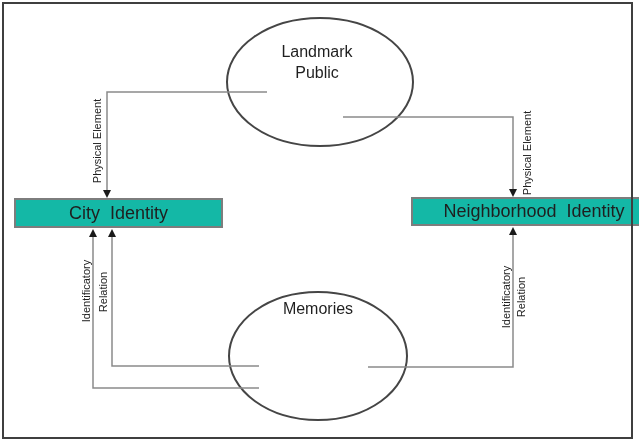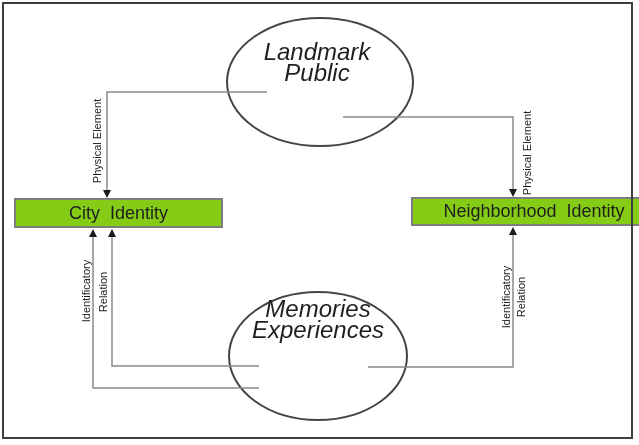--- a/index.html
+++ b/index.html
@@ -42,37 +42,36 @@
     stroke-width: 1.5;
   }
   svg.shapes polygon.arrowhead {
     fill: var(--arrow, #1a1a1a);
     stroke: none;
   }
   .box {
     position: absolute;
     box-sizing: border-box;
     border: 2px solid var(--box-border, #7d7d7d);
-    background: #84cc16;
+    background: #14b8a6;
     display: flex;
     align-items: center;
     justify-content: center;
     font-size: 18px;
     white-space: pre;
     color: var(--text, #1f1f1f);
   }
   .box.city { left: 14px; top: 198px; width: 209px; height: 30px; }
   .box.nbhd { left: 411px; top: 197px; width: 246px; height: 29px; }
   .etext {
     position: absolute;
     text-align: center;
-    font-size: 24px;
+    font-size: 16px;
     line-height: 21px;
     color: var(--text, #1f1f1f);
-    font-style: italic;
   }
   .etext.top { left: 227px; top: 41px; width: 180px; }
   .etext.bottom { left: 228px; top: 298px; width: 180px; }
   .vlabel {
     position: absolute;
     font-size: 11px;
     white-space: nowrap;
     color: var(--text, #1f1f1f);
     transform: translate(-50%, -50%) rotate(-90deg);
   }
@@ -106,21 +105,20 @@
     <polygon class="arrowhead" points="513,227 509,235 517,235"></polygon>
   </svg>
 
   <div class="etext top">
     <div>Landmark</div>
     <div>Public</div>
   </div>
 
   <div class="etext bottom">
     <div>Memories</div>
-    <div>Experiences</div>
   </div>
 
   <div class="box city">
     <span>City  Identity</span>
   </div>
   <div class="box nbhd">
     <span>Neighborhood  Identity</span>
   </div>
 
   <div class="vlabel pe-left">Physical Element</div>

